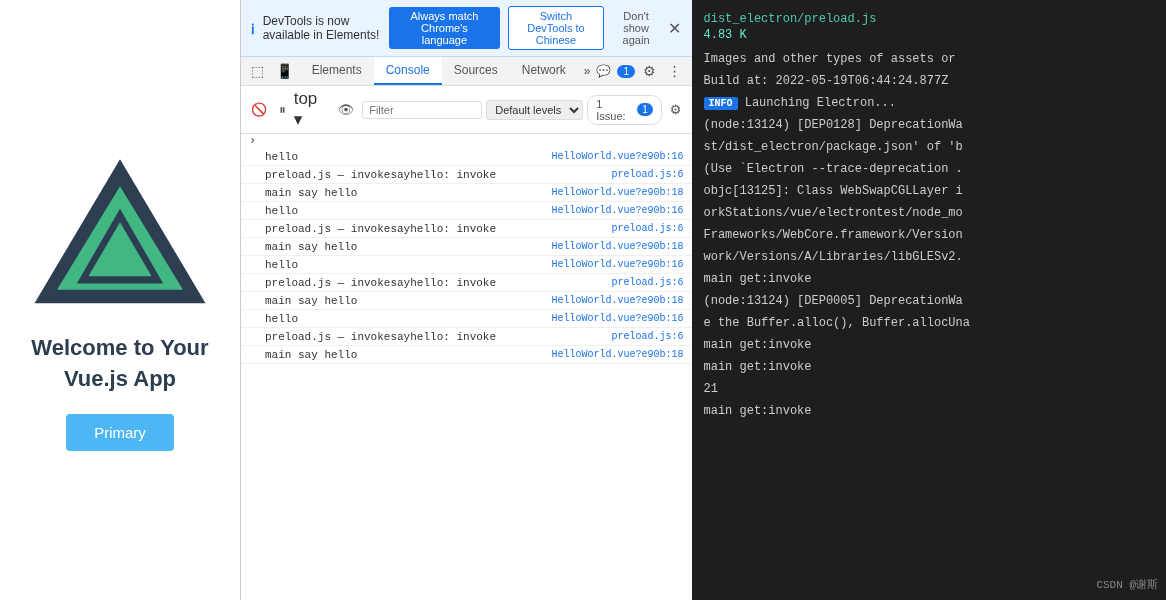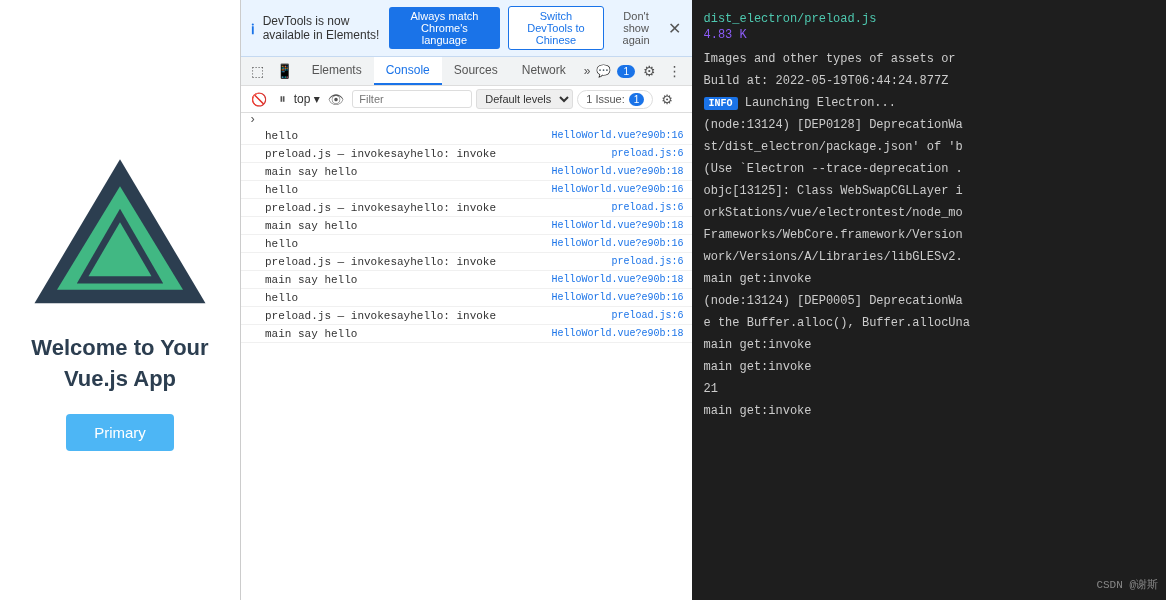--- a/index.html
+++ b/index.html
@@ -296,21 +296,21 @@
       color: #4ec9b0;
       font-weight: bold;
     }
 
     .file-link {
       color: #4ec9b0;
       margin-bottom: 2px;
     }
 
     .file-size {
-      color: #8b5cf6;
+      color: #5eead4;
     }
 
     .terminal-line {
       margin-bottom: 4px;
       line-height: 1.5;
       word-break: break-all;
     }
 
     .info-badge {
       background: #1a73e8;
@@ -375,21 +375,21 @@
       </span>
       <button class="icon-btn">⚙</button>
       <button class="icon-btn">⋮</button>
       <button class="icon-btn">✕</button>
     </div>
   </div>
 
   <div class="console-toolbar">
     <button class="toolbar-icon">🚫</button>
     <button class="toolbar-icon">⏸</button>
-    <span style="font-size:12px;color:#333;cursor:pointer;">
+    <span style="font-size:17px;color:#333;cursor:pointer;">
       <span>top</span>
       <span> ▾</span>
     </span>
     <button class="toolbar-icon">👁</button>
     <input class="filter-input" type="text" placeholder="Filter" style="">
     <select class="level-select">
       <option>Default levels</option>
     </select>
     <div class="issue-badge">
       <span>1 Issue:</span>

